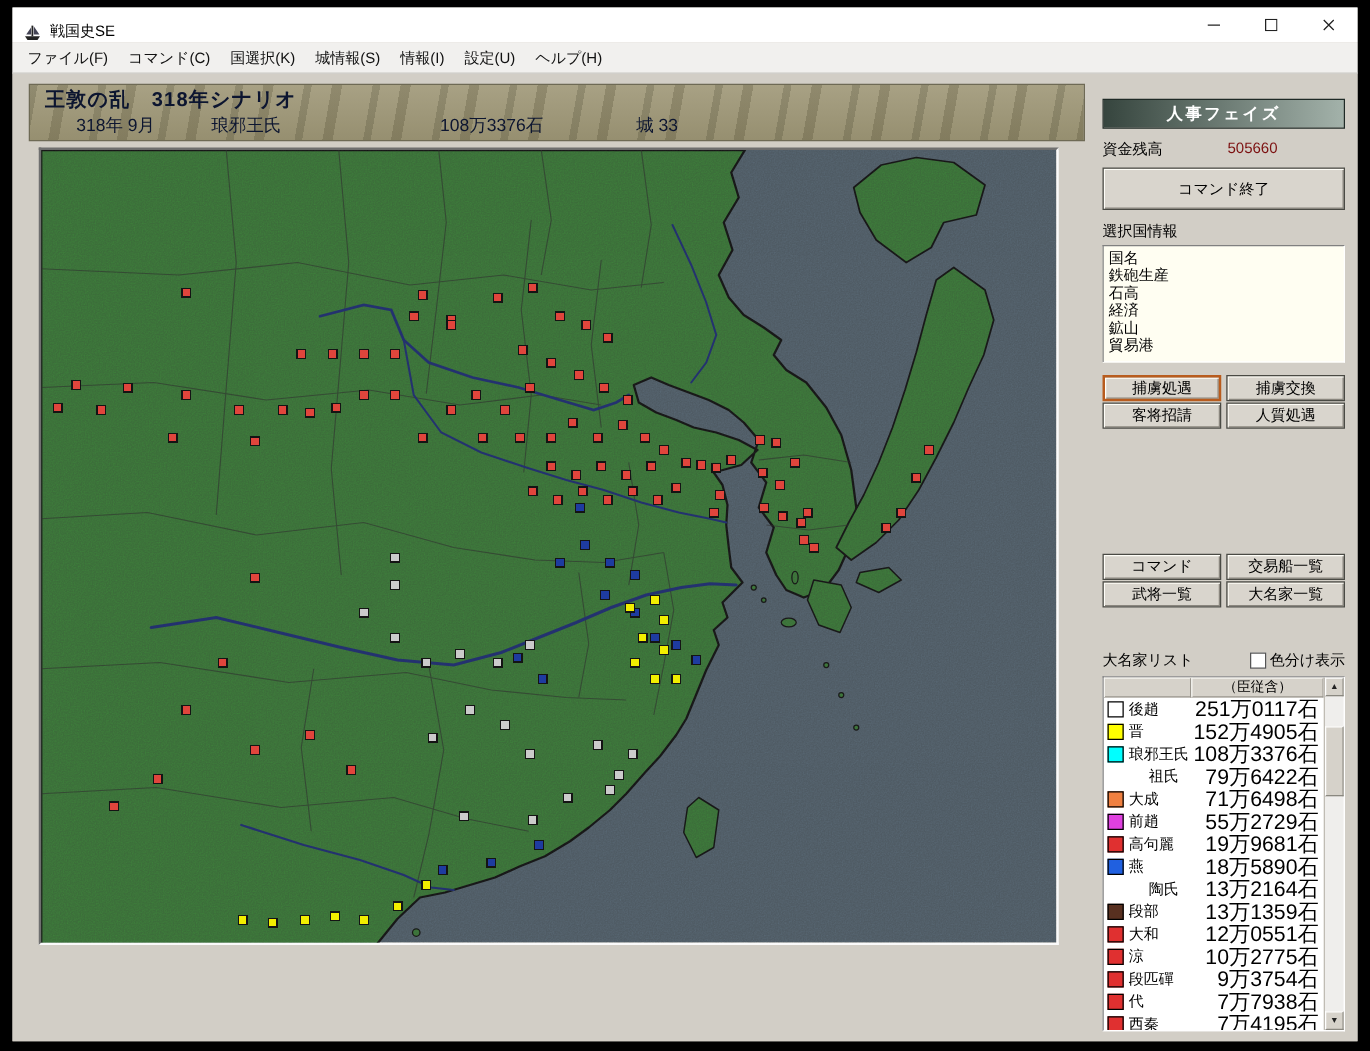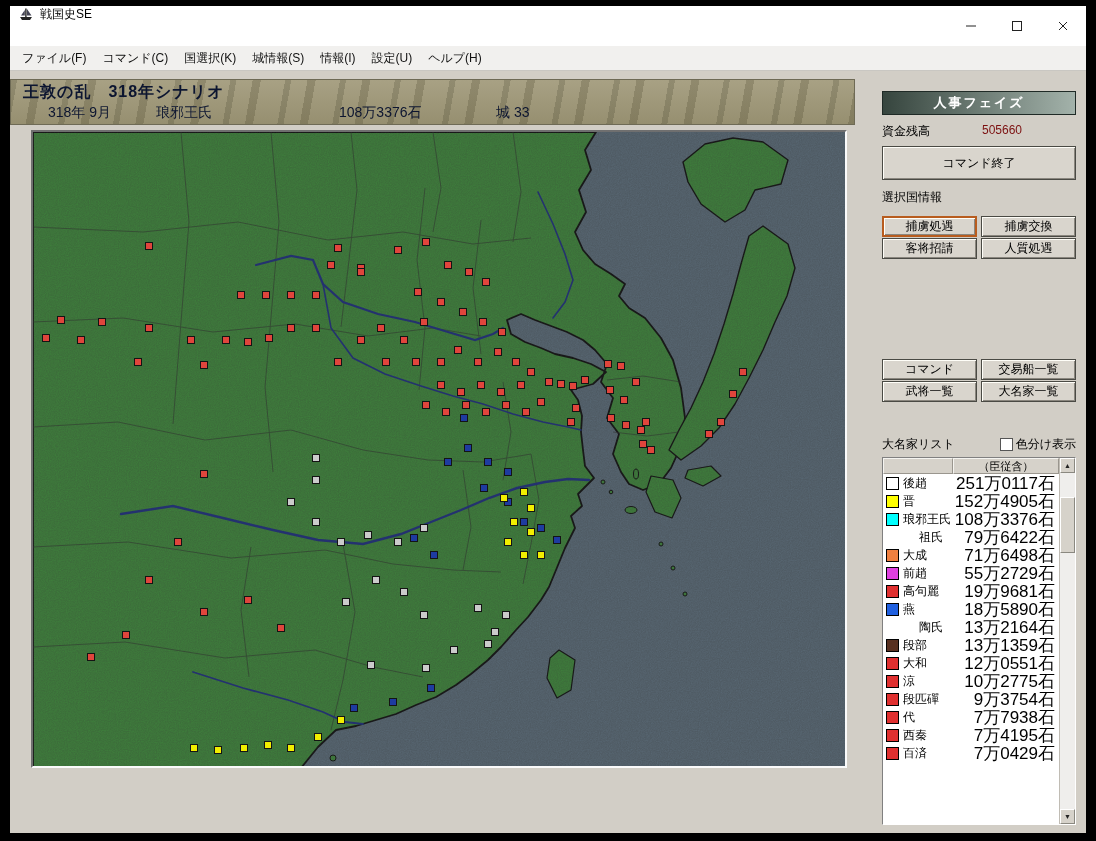--- a/index.html
+++ b/index.html
@@ -1,32 +1,32 @@
 <!DOCTYPE html>
 <html><head>
 <meta charset="utf-8">
 <style>
   html,body{margin:0;padding:0;width:1096px;height:841px;background:#000;overflow:hidden;
     font-family:"Liberation Sans","DejaVu Sans",sans-serif;}
   .window{position:absolute;left:10px;top:6px;width:1076px;height:827px;background:#d2cec6;
     display:flex;flex-direction:column;}
   
-  .titlebar{height:40px;background:#fff;display:flex;align-items:flex-start;padding-left:8px;flex:none;}
+  .titlebar{height:28px;background:#fff;display:flex;align-items:flex-end;padding-left:8px;flex:none;}
   .app-icon{width:16px;height:16px;display:inline-flex;}
   .title{font-size:12px;color:#000;margin-left:6px;}
   .win-btns{margin-left:auto;display:flex;height:100%;}
   .win-btn{width:46px;display:flex;align-items:center;justify-content:center;}
   
   .menubar{height:24px;background:#f1f0ee;display:flex;align-items:center;padding-left:4px;
     border-bottom:1px solid #c9c7c2;font-size:12px;color:#111;flex:none;}
   .menu-item{padding:3px 8px;cursor:default;}
   
   .content{flex:1;display:flex;background:#d2cec6;padding-top:8px;overflow:hidden;}
   .left{width:862px;flex:none;}
-  .band{width:845px;height:46px;box-sizing:border-box;color:#0c1530;
+  .band{margin-left:13px;width:845px;height:46px;box-sizing:border-box;color:#0c1530;
     border:1px solid #6e6a55;
     background:
       repeating-linear-gradient(100deg, rgba(40,40,20,.18) 0 6px, rgba(0,0,0,0) 6px 22px,
         rgba(60,55,30,.22) 22px 30px, rgba(0,0,0,0) 30px 54px),
       linear-gradient(#a8a184,#968f70);}
   .band-l1{font-size:16px;font-weight:bold;padding:2px 0 0 12px;letter-spacing:1px;}
   .band-l2{position:relative;font-size:14px;height:20px;margin-top:1px;}
   .band-l2 span{position:absolute;top:0;white-space:nowrap;}
   .bd-date{left:37px;} .bd-clan{left:145px;} .bd-koku{left:328px;} .bd-castles{left:485px;}
   .map-wrap{margin-left:21px;margin-top:5px;width:812px;
@@ -344,20 +344,28 @@
       <div class="phase">人事フェイズ</div>
 
       <div class="funds">
         <span>資金残高</span>
         <span class="funds-val" style="color: rgb(124, 16, 16);">505660</span>
       </div>
 
       <button class="btn cmd-end">コマンド終了</button>
 
       <div class="sel-label">選択国情報</div>
+      <div class="sel-box">
+        <div>国名</div>
+        <div>鉄砲生産</div>
+        <div>石高</div>
+        <div>経済</div>
+        <div>鉱山</div>
+        <div>貿易港</div>
+      </div>
 
       <div class="bgrid">
         <button class="btn hl" style="border-color: rgb(184, 92, 30);">捕虜処遇</button>
         <button class="btn">捕虜交換</button>
         <button class="btn">客将招請</button>
         <button class="btn">人質処遇</button>
       </div>
 
       <div class="bgrid bgrid2">
         <button class="btn">コマンド</button>

